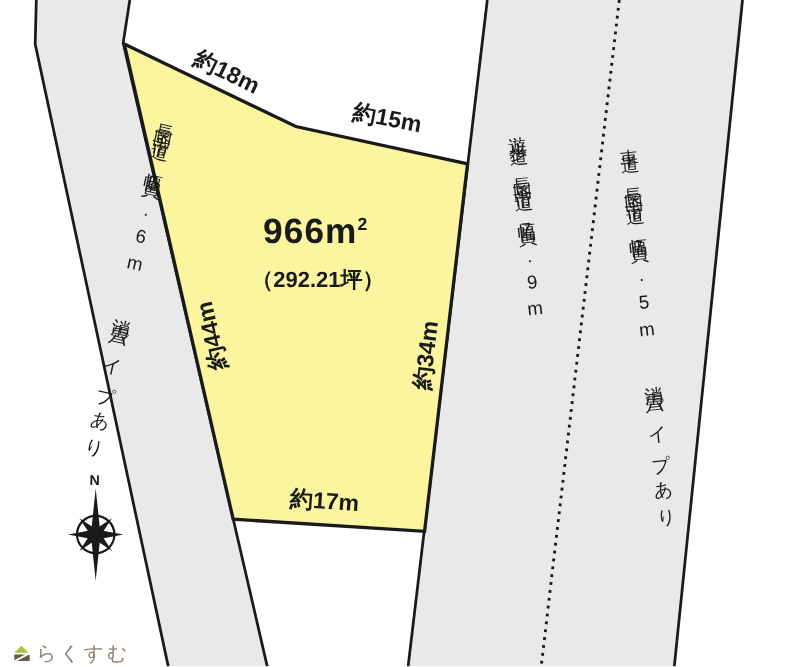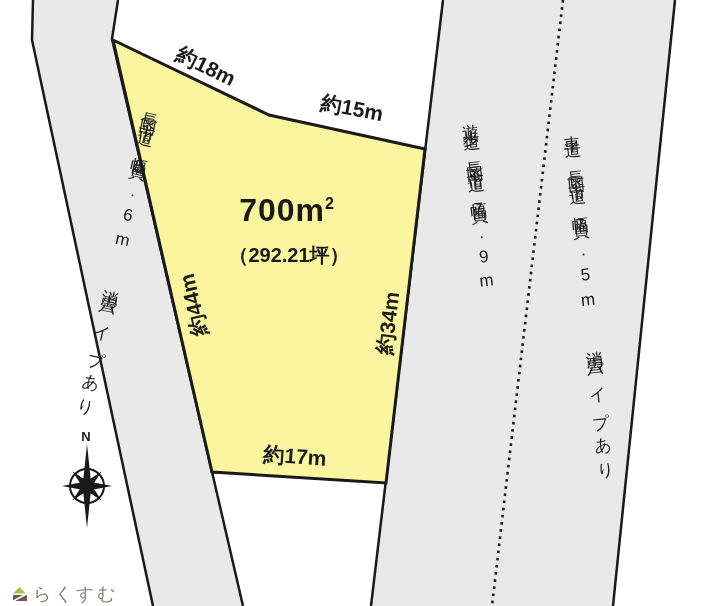--- a/index.html
+++ b/index.html
@@ -78,21 +78,21 @@
       <circle cx="0" cy="0" r="5.5" fill="#1a1a1a"></circle>
     </g>
   </svg>
 
   <div class="lbl vtext" style="left:119px;top:256px;transform:translate(-50%,-50%) rotate(12.5deg);">長岡市道　幅員5.6m　消雪パイプあり</div>
 
   <div class="lbl vtext" style="left:478px;top:203px;letter-spacing:5px;transform:translate(-50%,-50%) rotate(-6.2deg);">遊歩道　長岡市道　幅員7.9m</div>
 
   <div class="lbl vtext" style="left:588px;top:299px;transform:translate(-50%,-50%) rotate(-5.9deg);">車道　長岡市道　幅員7.5m　消雪パイプあり</div>
 
-  <div class="lbl area-line1" style="left:287px;top:210px;transform:translate(-50%,-50%);"><span>700m</span><sup>2</sup></div>
+  <div class="lbl area-line1" style="left:287px;top:210px;transform:translate(-50%,-50%);"><span>966m</span><sup>2</sup></div>
 
   <div class="lbl area-line2" style="left:289px;top:255px;transform:translate(-50%,-50%);">（292.21坪）</div>
 
   <div class="lbl dim" style="left:206px;top:66px;transform:translate(-50%,-50%) rotate(26deg);">約18m</div>
 
   <div class="lbl dim" style="left:352px;top:108px;transform:translate(-50%,-50%) rotate(11deg);">約15m</div>
 
   <div class="lbl dim" style="left:193px;top:305px;transform:translate(-50%,-50%) rotate(-103deg);">約44m</div>
 
   <div class="lbl dim" style="left:388px;top:323px;transform:translate(-50%,-50%) rotate(-83deg);">約34m</div>

